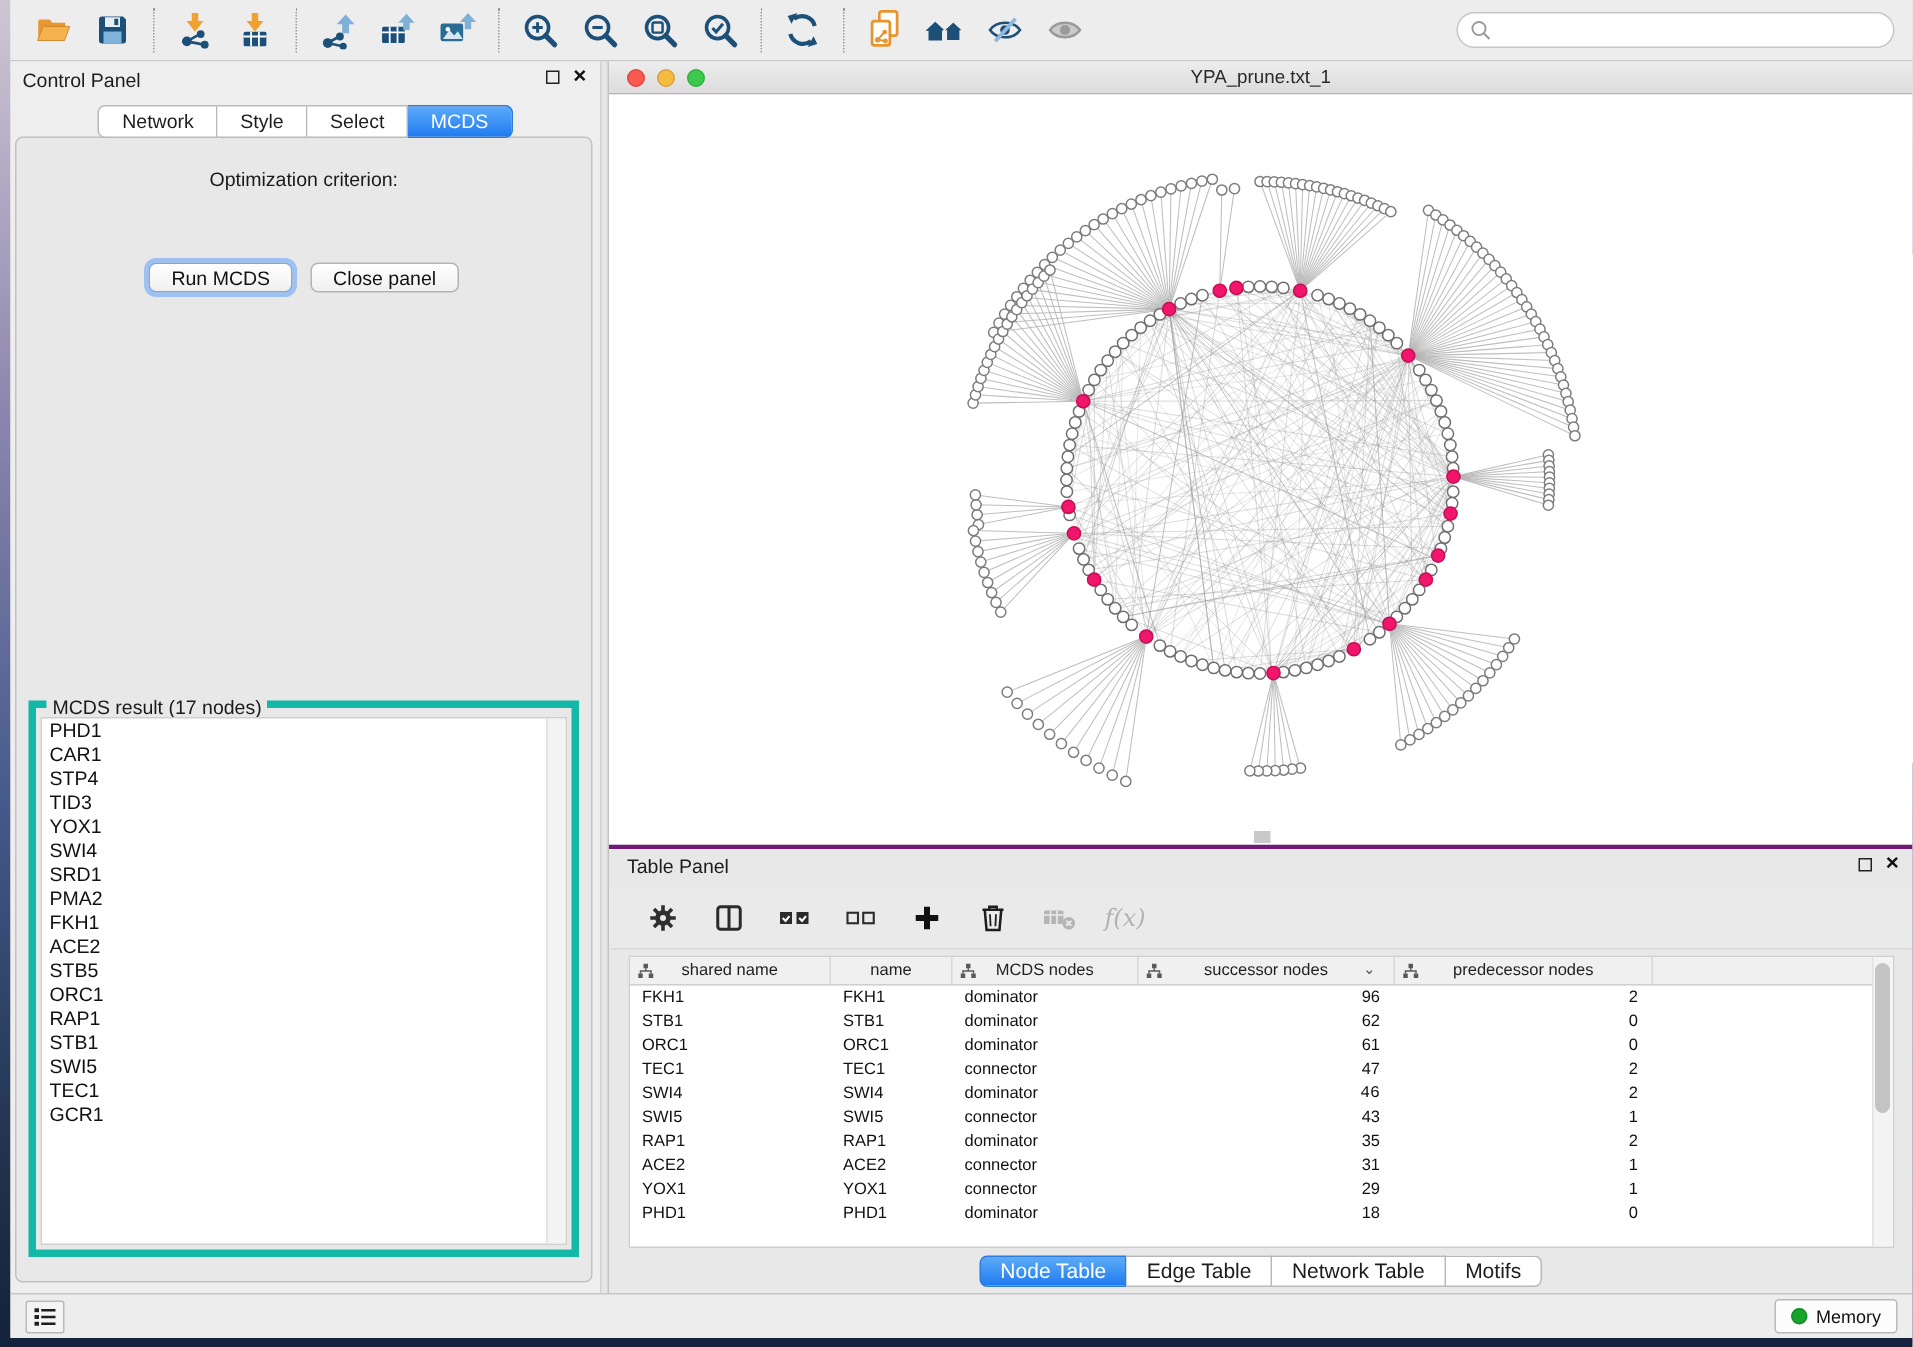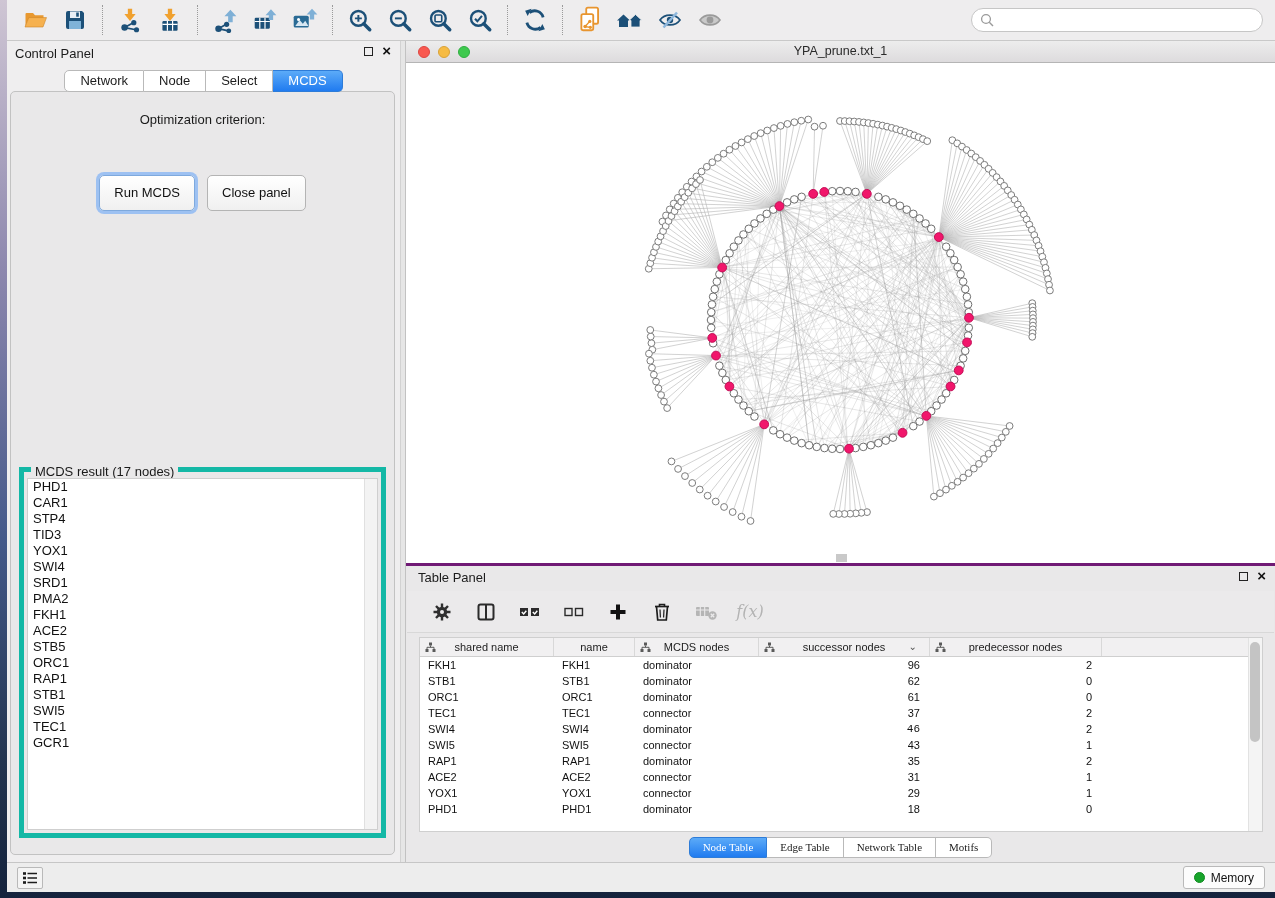--- a/index.html
+++ b/index.html
@@ -27,21 +27,21 @@
   .cp-tabs { position:absolute; left:0; right:0; top:29px; display:flex; justify-content:center; z-index:2; }
   .cp-tab { height:22px; line-height:20px; padding:0 15px; font-size:13px; color:#1c1c1c; background:#fff; border:1px solid #b9b9b9; border-left:none; }
   .cp-tab:first-child { border-left:1px solid #b9b9b9; border-radius:5px 0 0 5px; }
   .cp-tab:last-child { border-radius:0 5px 5px 0; }
   .cp-tab.active { background:linear-gradient(#5cabf8,#207bf0); color:#fff; border-color:#2e7cd8; }
   .cp-box { position:absolute; left:3px; right:5px; top:50px; bottom:7px; background:#e9e8e9; border:1px solid #c2c2c2; border-radius:5px; }
   .opt-label { text-align:center; margin-top:20px; font-size:13px; color:#1a1a1a; }
   .select-ctl { position:absolute; left:36px; right:34px; top:48px; height:23px; background:#fff; border:1px solid #ababab; border-radius:4px; font-size:13px; color:#111; line-height:21px; padding-left:9px; box-shadow:0 1px 1px rgba(0,0,0,.08); }
   .select-stepper { position:absolute; right:1px; top:1px; bottom:1px; width:19px; border-radius:3px; background:linear-gradient(#6cb1f9,#2a7cf0); display:flex; flex-direction:column; align-items:center; justify-content:center; gap:2px; }
   .btn-row { position:absolute; left:0; right:0; top:83px; display:flex; justify-content:center; gap:12px; }
-  .mac-btn { height:36px; padding:0 14px; font-size:13px; color:#111; background:linear-gradient(#ffffff,#f0f0f0); border:1px solid #b4b4b4; border-radius:5px; line-height:20px; }
+  .mac-btn { height:20px; padding:0 14px; font-size:13px; color:#111; background:linear-gradient(#ffffff,#f0f0f0); border:1px solid #b4b4b4; border-radius:5px; line-height:20px; }
   .mac-btn.focus { box-shadow:0 0 0 3px rgba(106,166,248,.6); border-color:#7ea9dd; }
   .mcds-fieldset { position:absolute; left:8px; right:8px; top:375px; bottom:16px; border:5px solid #14b8a6; background:#e9e8e9; }
   .mcds-legend { position:absolute; top:-8px; left:7px; background:#e9e8e9; padding:0 4px; font-size:13px; color:#1a1a1a; }
   .mcds-list { position:absolute; left:3px; right:3px; top:6px; bottom:3px; background:#fff; border:1px solid #cfcfcf; overflow:hidden; }
   .mcds-item { font-size:13px; line-height:16px; padding-left:5px; color:#111; }
   .mcds-scroll { position:absolute; right:0; top:0; bottom:0; width:13px; background:#f3f3f3; border-left:1px solid #e0e0e0; }
 
   .splitter { width:6px; flex:0 0 auto; background:#e6e6e6; border-left:1px solid #d2d2d2; border-right:1px solid #c2c2c2; }
 
   
@@ -69,21 +69,21 @@
   .th { position:relative; font-size:11px; color:#222; text-align:center; line-height:18px; border-right:1px solid #d8d8d8; flex:0 0 auto; }
   .th .tree-ic { position:absolute; left:5px; top:4px; }
   .th .sort-ch { position:absolute; right:12px; top:0; color:#555; font-size:10px; }
   .tr { display:flex; height:16px; }
   .td { font-size:11px; color:#111; line-height:16px; flex:0 0 auto; white-space:nowrap; overflow:hidden; }
   .td.left { padding-left:8px; text-align:left; }
   .td.right { padding-right:10px; text-align:right; }
   .vscroll { position:absolute; right:0; top:0; bottom:0; width:14px; background:#f4f4f4; border-left:1px solid #e2e2e2; }
   .vthumb { position:absolute; right:2px; top:4px; width:10px; height:100px; background:#c4c4c4; border-radius:6px; }
   .tp-tabs { height:30px; flex:0 0 auto; display:flex; justify-content:center; align-items:center; }
-  .seg { height:21px; line-height:19px; padding:0 13px; font-size:11px; color:#1c1c1c; background:#fff; border:1px solid #b9b9b9; border-left:none;font-family:Liberation Serif, serif; }
+  .seg { height:21px; line-height:19px; padding:0 13px; font-size:14px; color:#1c1c1c; background:#fff; border:1px solid #b9b9b9; border-left:none; }
   .seg:first-child { border-left:1px solid #b9b9b9; border-radius:5px 0 0 5px; }
   .seg:last-child { border-radius:0 5px 5px 0; }
   .seg.active { background:linear-gradient(#5cabf8,#207bf0); color:#fff; border-color:#2e7cd8; }
 
   
   .status-bar { height:30px; flex:0 0 auto; background:#ededed; border-top:1px solid #c6c6c6; display:flex; align-items:center; padding:0 10px; }
   .list-btn { width:26px; height:22px; border:1px solid #b9b9b9; background:#f4f4f4; border-radius:2px; display:flex; align-items:center; justify-content:center; }
   .memory-btn { margin-left:auto; height:23px; border:1px solid #b9b9b9; background:#fcfcfc; border-radius:3px; display:flex; align-items:center; gap:6px; padding:0 10px; font-size:12px; color:#111; }
   .mem-dot { width:11px; height:11px; border-radius:50%; background:#17a42b; border:1px solid #0f8a20; }
 </style>
@@ -237,21 +237,21 @@
     <aside class="control-panel">
       <div class="cp-header">
         <span>Control Panel</span>
         <span class="win-ctrls">
           <span class="float-box"></span>
           <span class="close-x">×</span>
         </span>
       </div>
       <div class="cp-tabs">
           <span class="cp-tab">Network</span>
-          <span class="cp-tab">Node</span>
+          <span class="cp-tab">Style</span>
           <span class="cp-tab">Select</span>
           <span class="cp-tab active">MCDS</span>
         </div>
       <div class="cp-box">
         <div class="opt-label">Optimization criterion:</div>
         <div class="btn-row">
           <button class="mac-btn focus">Run MCDS</button>
           <button class="mac-btn">Close panel</button>
         </div>
         <div class="mcds-fieldset">
@@ -1122,21 +1122,21 @@
                 <div class="td left" style="width: 134px;">ORC1</div>
                 <div class="td left" style="width: 81px;">ORC1</div>
                 <div class="td left" style="width: 124px;">dominator</div>
                 <div class="td right" style="width: 171px;">61</div>
                 <div class="td right" style="width: 172px;">0</div>
               </div>
               <div class="tr">
                 <div class="td left" style="width: 134px;">TEC1</div>
                 <div class="td left" style="width: 81px;">TEC1</div>
                 <div class="td left" style="width: 124px;">connector</div>
-                <div class="td right" style="width: 171px;">37</div>
+                <div class="td right" style="width: 171px;">47</div>
                 <div class="td right" style="width: 172px;">2</div>
               </div>
               <div class="tr">
                 <div class="td left" style="width: 134px;">SWI4</div>
                 <div class="td left" style="width: 81px;">SWI4</div>
                 <div class="td left" style="width: 124px;">dominator</div>
                 <div class="td right" style="width: 171px; font-family: Liberation Mono, monospace;">46</div>
                 <div class="td right" style="width: 172px;">2</div>
               </div>
               <div class="tr">

